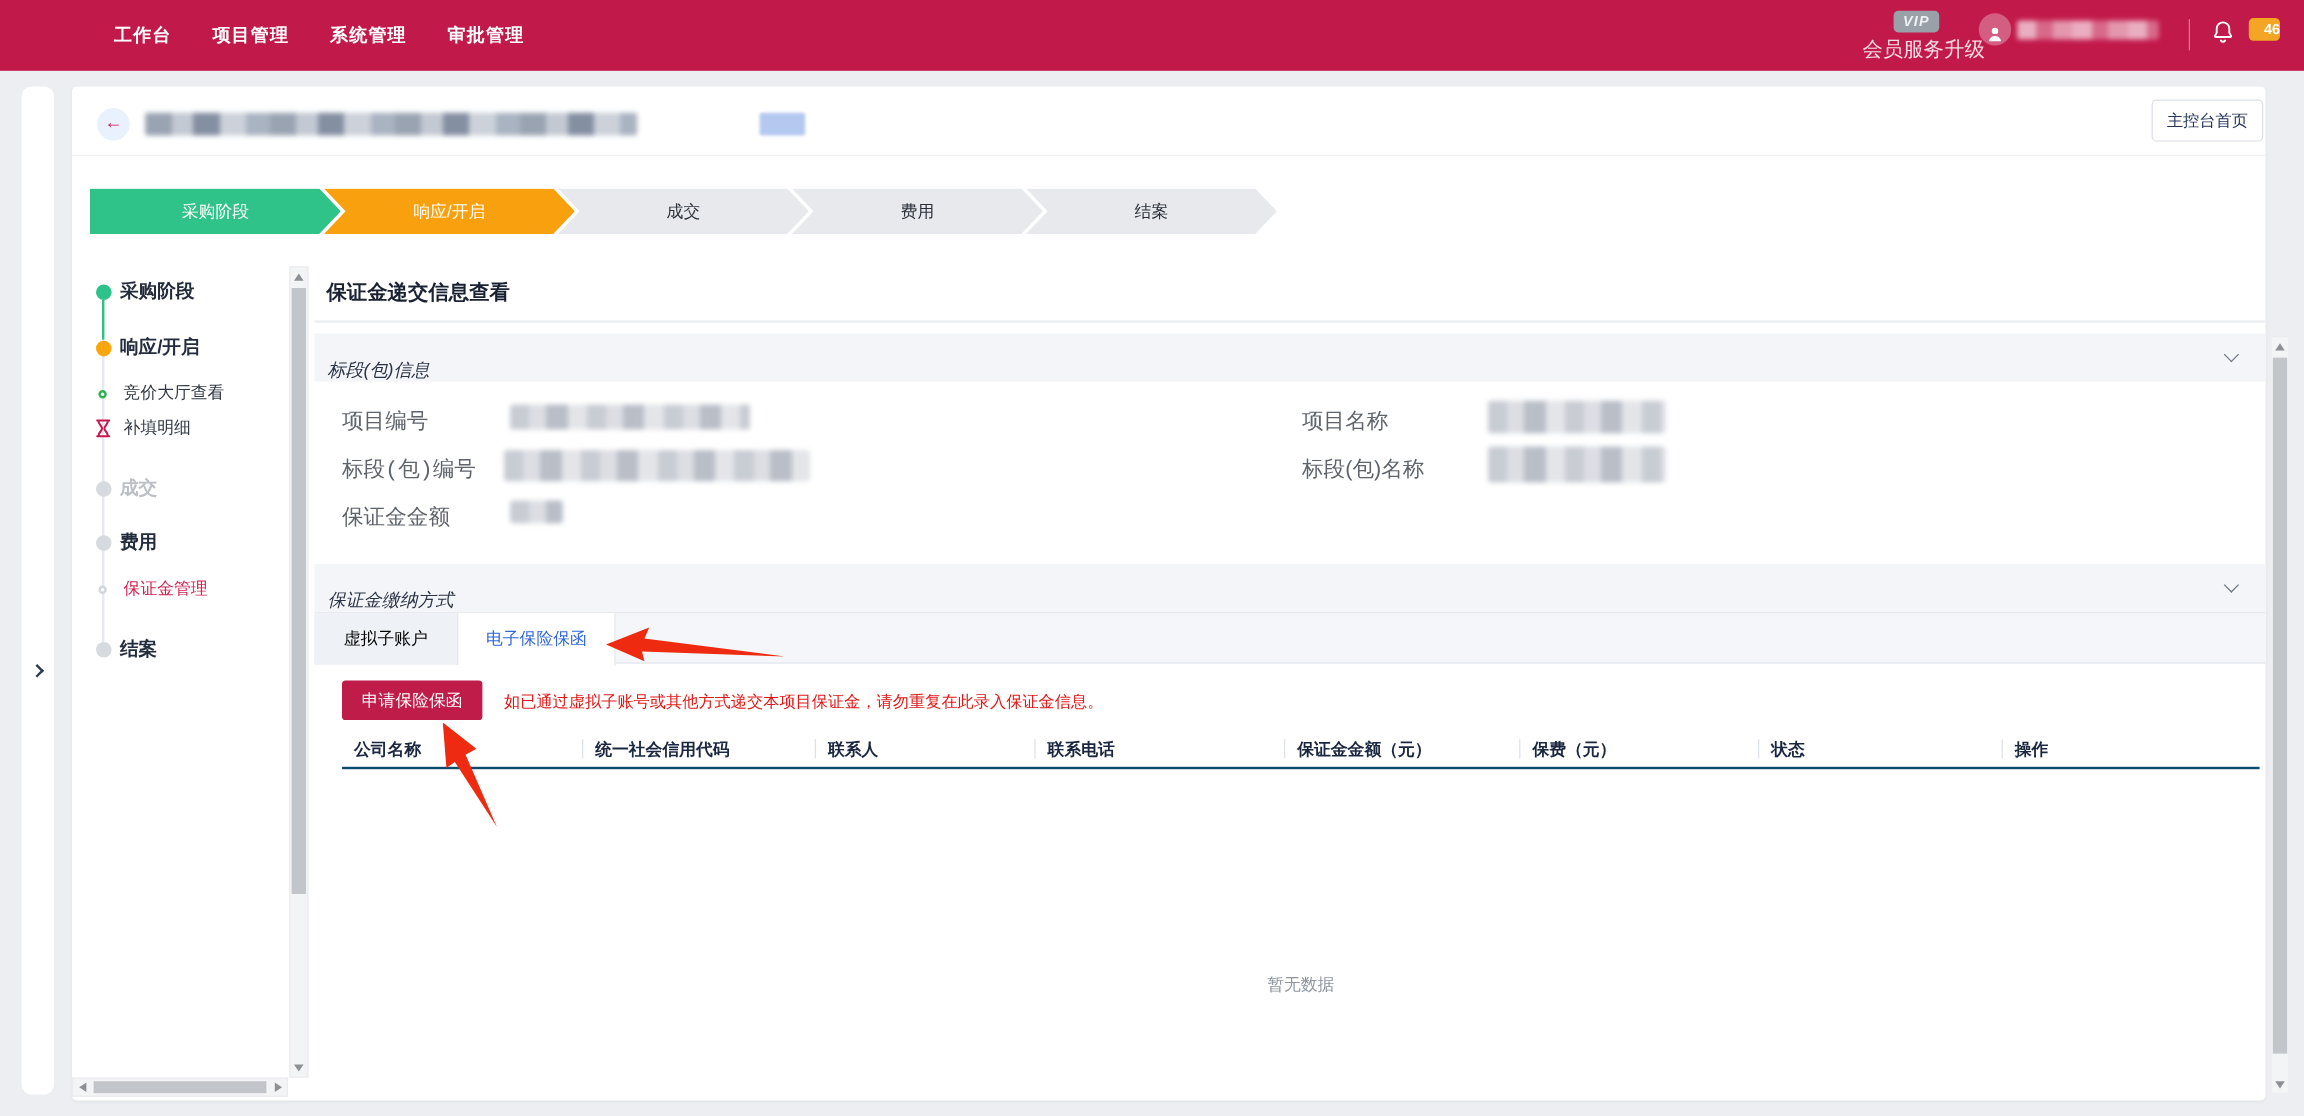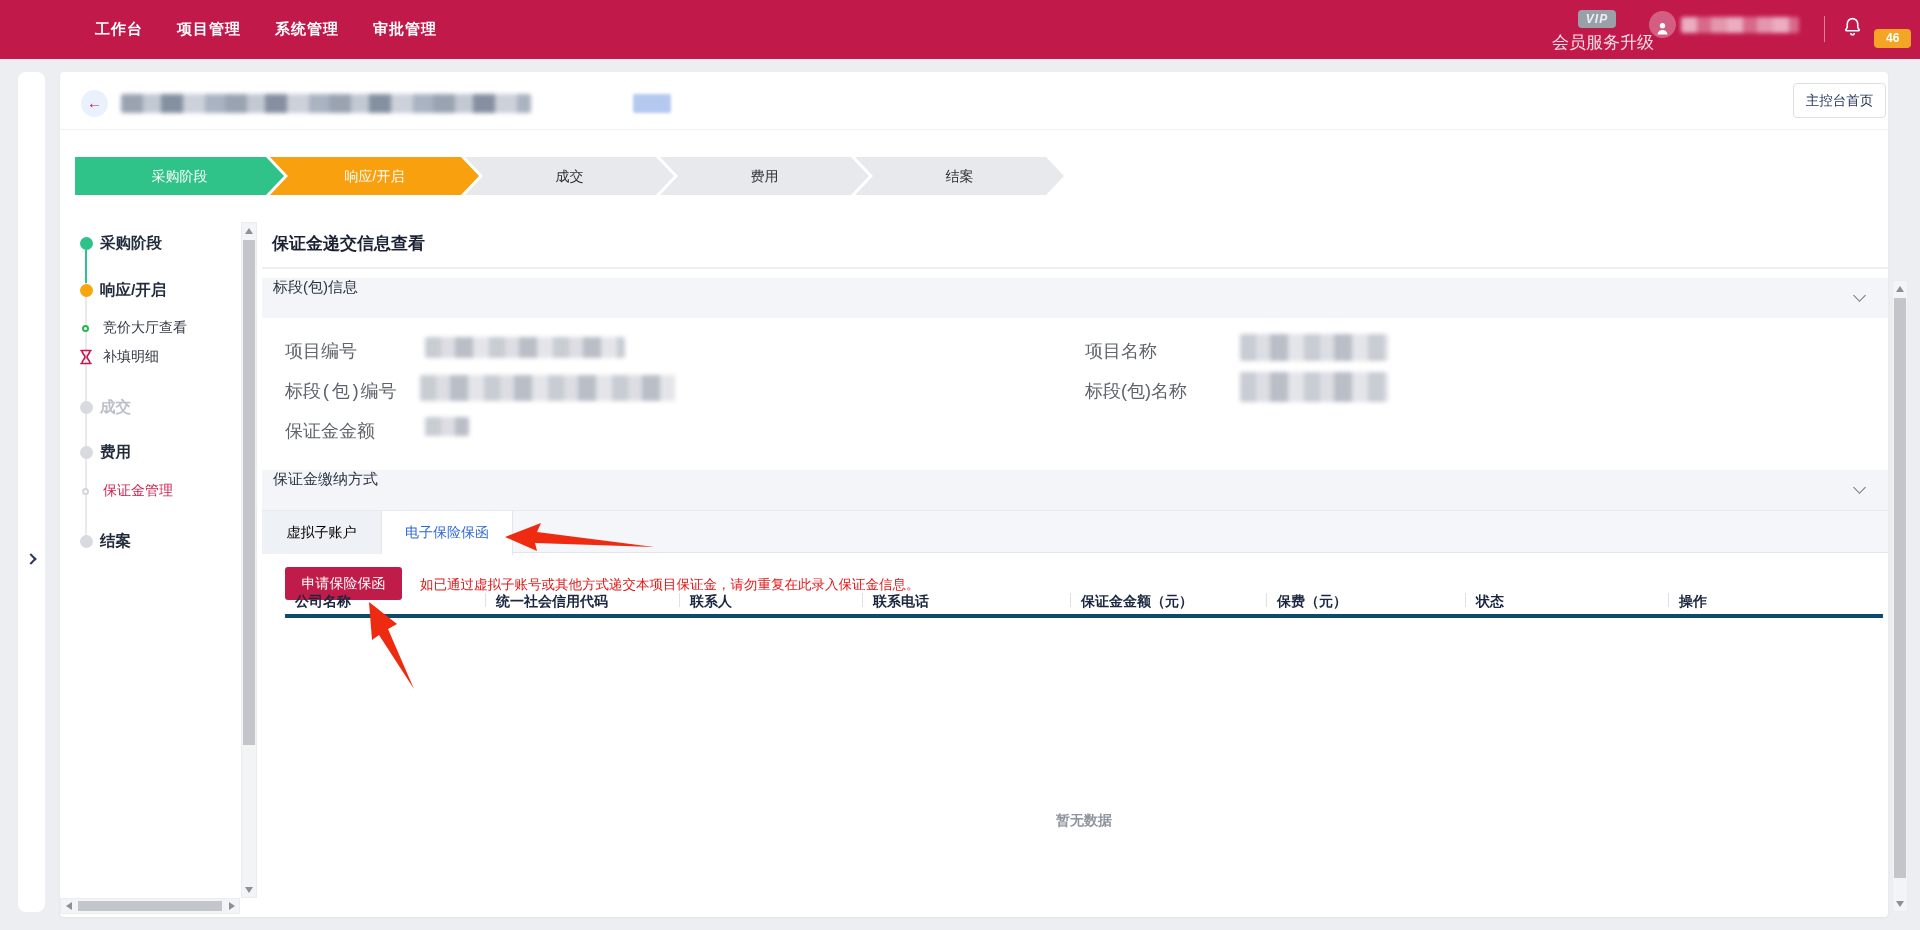--- a/index.html
+++ b/index.html
@@ -12,21 +12,21 @@
   .nav-menu { position:absolute; left:95px; top:0; height:59px; display:flex; align-items:center; gap:34px; }
   .nav-item { color:#fff; font-size:15px; font-weight:700; letter-spacing:1px; cursor:pointer; white-space:nowrap; }
   .vip-wrap { position:absolute; left:1552px; top:9px; width:90px; text-align:center; }
   .vip-badge { display:inline-block; background:#9aa0a8; color:#eef1f4; font-size:12px; font-style:italic; font-weight:700; border-radius:4px; padding:2px 8px; letter-spacing:1px; }
   .vip-caption { margin-top:3px; font-size:17px; color:rgba(255,255,255,.85); white-space:nowrap; }
   .avatar { position:absolute; left:1649px; top:11px; width:27px; height:27px; border-radius:50%; background:rgba(255,255,255,.30); display:flex; align-items:flex-end; justify-content:center; overflow:hidden; }
   .user-blur { position:absolute; left:1681px; top:17px; width:118px; height:16px; border-radius:2px;
       background:repeating-linear-gradient(90deg, rgba(255,255,255,.65) 0 16px, rgba(255,255,255,.35) 16px 30px, rgba(255,255,255,.55) 30px 46px); filter:blur(2px); }
   .nav-divider { position:absolute; left:1824px; top:16px; width:1px; height:26px; background:rgba(255,255,255,.45); }
   .bell { position:absolute; left:1842px; top:15px; cursor:pointer; }
-  .notif-badge { position:absolute; left:1874px; top:29px; min-width:26px; height:19px; background:#f5a524; border-radius:4px; color:#fff; font-size:12px; font-weight:700; text-align:right; line-height:19px; padding:0 12px; }
+  .notif-badge { position:absolute; left:1874px; top:15px; min-width:26px; height:19px; background:#f5a524; border-radius:4px; color:#fff; font-size:12px; font-weight:700; text-align:right; line-height:19px; padding:0 0; }
 
   
   .slim-panel { position:absolute; left:18px; top:72px; width:27px; height:840px; background:#fff; border-radius:8px; }
   .chev-right { position:absolute; left:9px; top:483px; width:8px; height:8px; border-right:2px solid #2c3b58; border-bottom:2px solid #2c3b58; transform:rotate(-45deg); cursor:pointer; }
 
   
   .card { position:absolute; left:60px; top:72px; width:1828px; height:845px; background:#fff; border-radius:4px; box-shadow:0 1px 3px rgba(0,0,0,.05); }
 
   
   .crumb-strip { position:absolute; left:60px; top:72px; width:1828px; height:58px; border-bottom:1px solid #f0f1f4; }
@@ -68,42 +68,42 @@
   .hs-btn { width:15px; height:14px; display:flex; align-items:center; justify-content:center; cursor:pointer; }
   .thumb-h { position:absolute; left:17px; top:2px; width:144px; height:10px; background:#c2c5ca; cursor:pointer; }
   .tri-up { width:0;height:0;border-left:4px solid transparent;border-right:4px solid transparent;border-bottom:6px solid #8d9095; }
   .tri-down { width:0;height:0;border-left:4px solid transparent;border-right:4px solid transparent;border-top:6px solid #8d9095; }
   .tri-left { width:0;height:0;border-top:4px solid transparent;border-bottom:4px solid transparent;border-right:6px solid #8d9095; }
   .tri-right { width:0;height:0;border-top:4px solid transparent;border-bottom:4px solid transparent;border-left:6px solid #8d9095; }
 
   
   .page-title { position:absolute; left:272px; top:232px; font-size:17px; font-weight:700; color:#1a2133; }
   .title-divider { position:absolute; left:262px; top:267px; width:1626px; height:2px; background:#eceef2; }
-  .sec-header { position:absolute; left:262px; width:1626px; height:40px; background:#f3f5f8; display:flex; align-items:flex-start; }
+  .sec-header { position:absolute; left:262px; width:1626px; height:40px; background:#f3f5f8; display:flex; align-items:flex-end;font-style:italic; }
   .sec-title { margin-left:11px; font-size:15px; color:#2b3445; font-weight:500; }
   .chev-down { position:absolute; right:24px; top:13px; width:9px; height:9px; border-right:1.6px solid #6b7280; border-bottom:1.6px solid #6b7280; transform:rotate(45deg); cursor:pointer; }
 
   .field-label { position:absolute; font-size:18px; color:#5f646b; white-space:nowrap; }
   .blur-val { position:absolute; border-radius:2px; filter:blur(2px);
       background:repeating-linear-gradient(90deg,#c8ccd3 0 16px,#dcdee3 16px 30px,#b9bec7 30px 48px,#e3e5e9 48px 64px); }
 
   
   .tab-strip { position:absolute; left:262px; top:510px; width:1626px; height:43px; background:#f4f6f9; border-bottom:1px solid #e2e5ea; border-top:1px solid #e8eaee; }
   .tab { position:absolute; top:0; height:43px; line-height:42px; text-align:center; font-size:14px; cursor:pointer; }
   .tab-inactive { left:0; width:120px; color:#000000; background:#eef1f5; border-right:1px solid #e2e5ea; }
   .tab-active { left:120px; width:131px; color:#2f67d8; background:#fff; border-right:1px solid #e2e5ea; height:44px; }
 
   .apply-btn { position:absolute; left:285px; top:567px; width:117px; height:33px; background:#bf1c4a; border:none; border-radius:3px; color:#fff; font-size:14px; cursor:pointer; }
   .warning-text { position:absolute; left:420px; top:576px; font-size:13.5px; color:#e11616; white-space:nowrap; }
 
   
-  .thead { position:absolute; left:285px; top:586px; width:1598px; height:32px; display:flex; border-bottom:4px solid #0c4a6e; }
+  .thead { position:absolute; left:285px; top:609px; width:1598px; height:32px; display:flex; border-bottom:2px solid #0c4a6e; }
   .th { position:relative; font-size:14px; font-weight:700; color:#1b2740; line-height:31px; padding-left:10px; white-space:nowrap; }
   .th:not(:last-child)::after { content:""; position:absolute; right:0; top:7px; bottom:7px; width:1px; background:#dde1e8; }
-  .empty-text { position:absolute; left:285px; top:812px; width:1598px; text-align:center; font-size:14px; color:#8f959e;font-weight:bold; }
+  .empty-text { position:absolute; left:285px; top:812px; width:1598px; text-align:center; font-size:14px; color:#8f959e; }
 
   .anno { position:absolute; left:0; top:0; width:1920px; height:930px; pointer-events:none; z-index:50; }
 </style>
 </head>
 <body>
 
 <div id="page">
 
   <div class="navbar">
     <div class="nav-menu">

